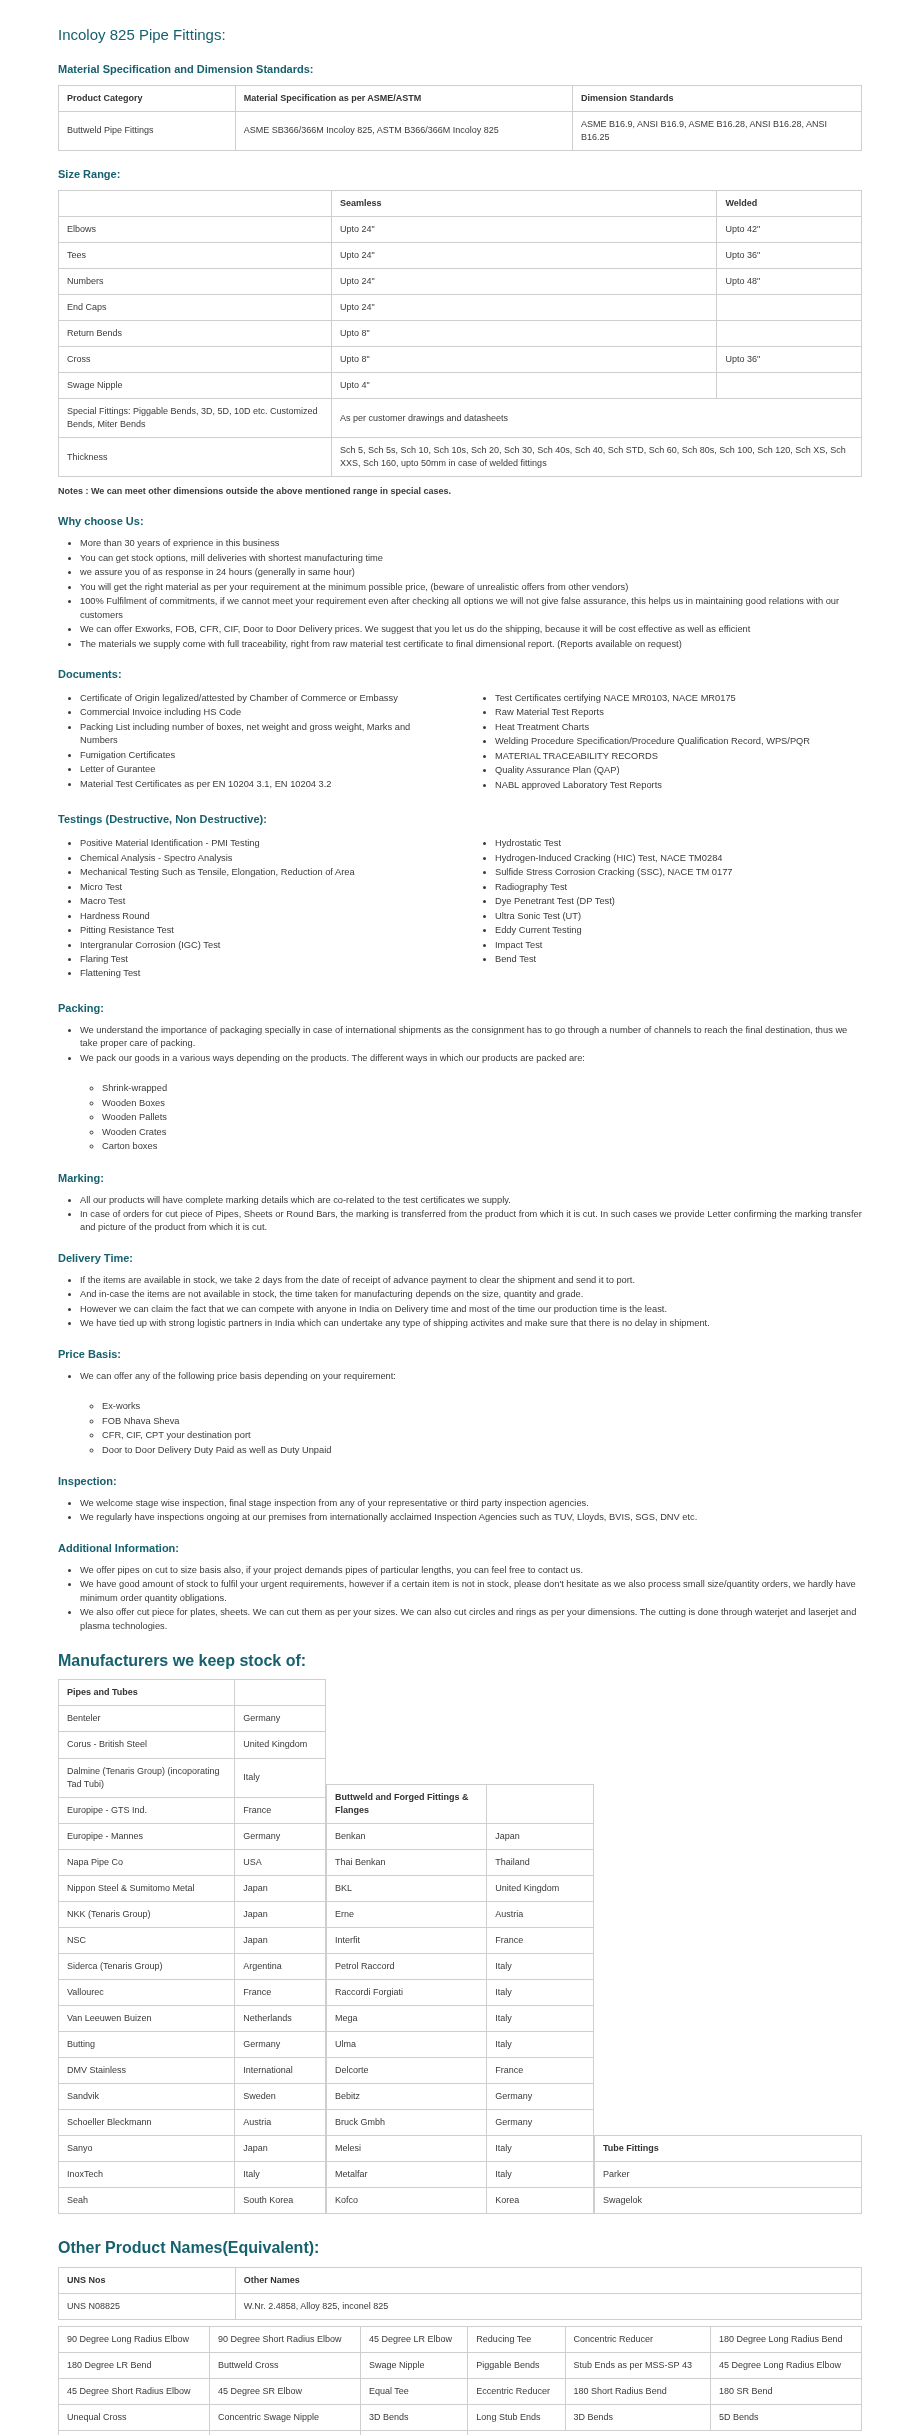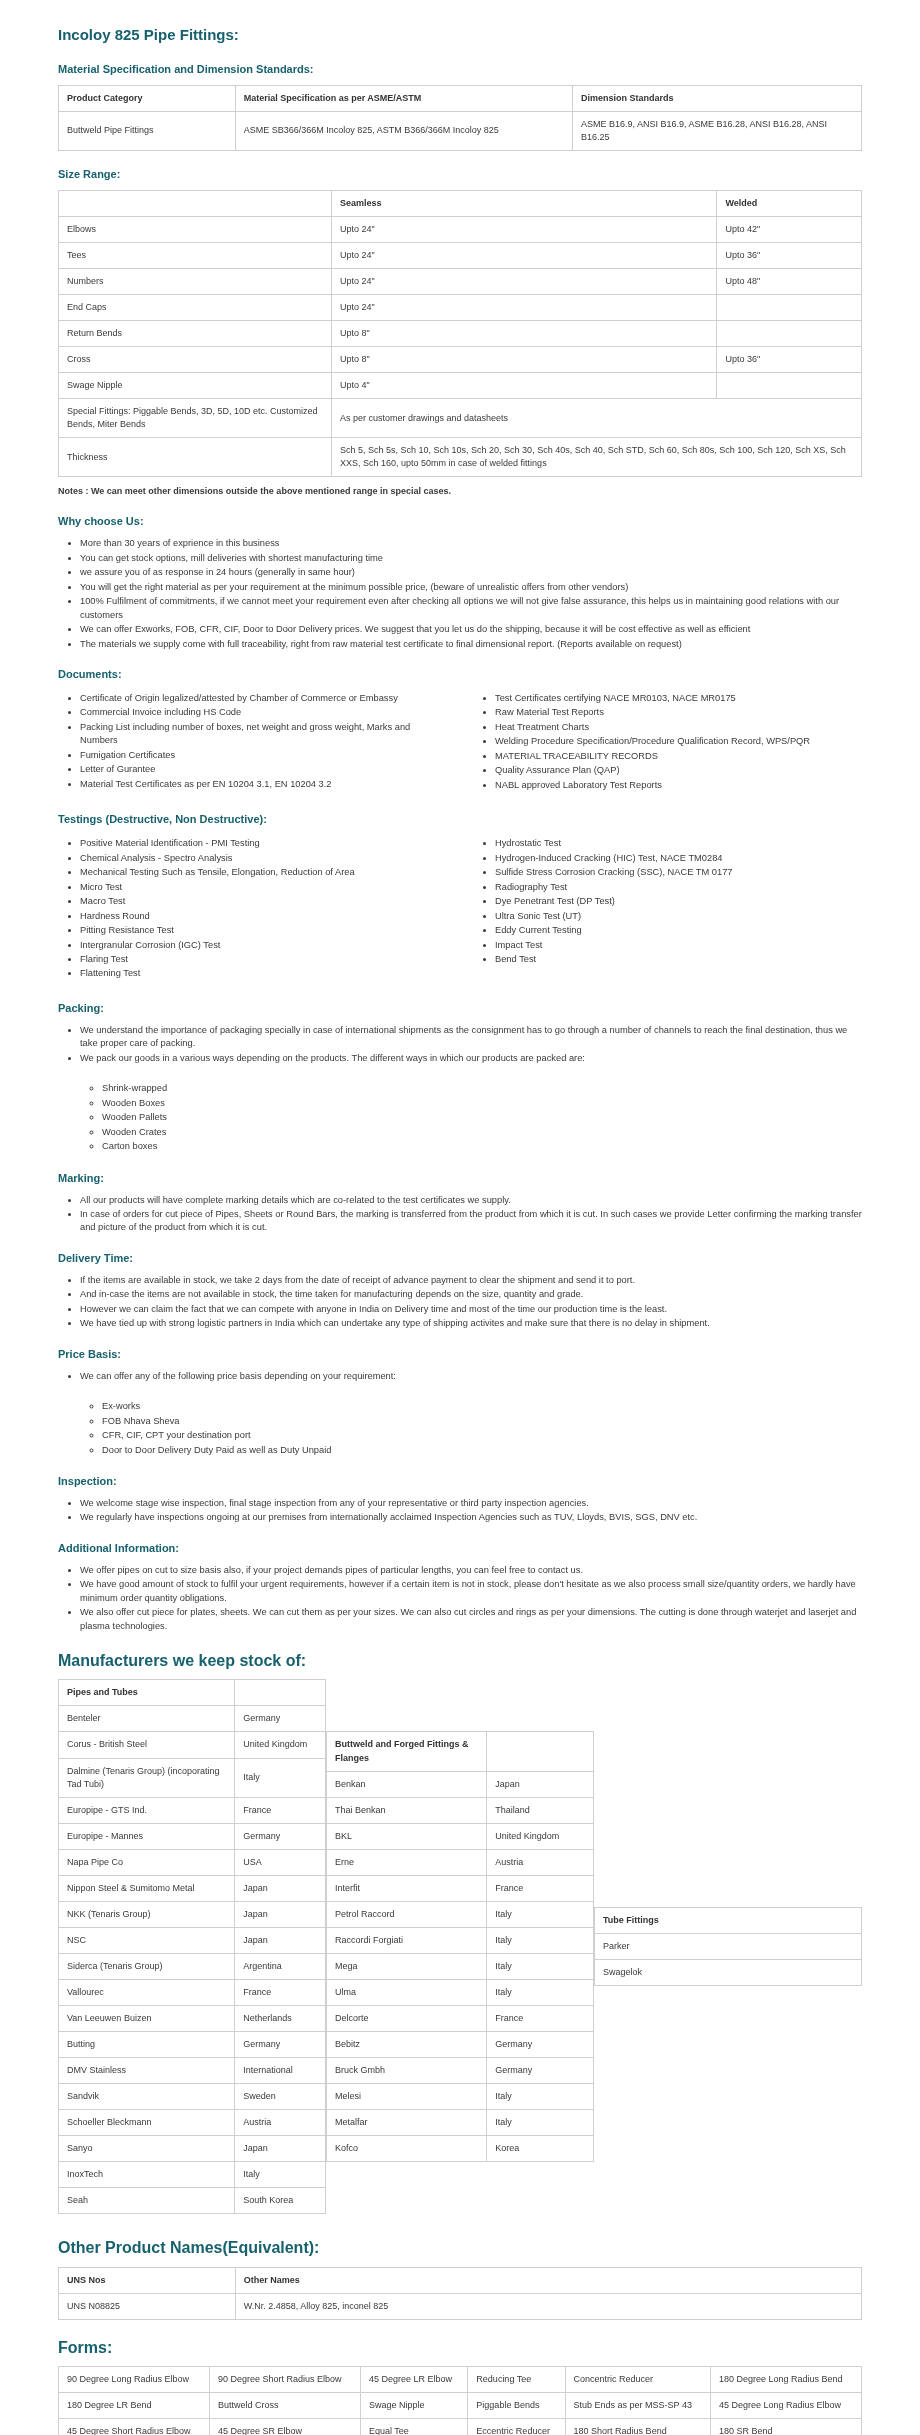--- a/index.html
+++ b/index.html
@@ -9,21 +9,21 @@
     background: #ffffff;
     font-family: "Liberation Sans", sans-serif;
     color: #333333;
     font-size: 10px;
     line-height: 1.45;
   }
   .page { padding: 18px 58px 30px 58px; }
   h1.title {
     color: #17616e;
     font-size: 15px;
-    font-weight: bold;
+    font-weight: normal;
     margin: 6px 0 14px 0;
   }
   h2.sec {
     color: #17616e;
     font-size: 11px;
     font-weight: bold;
     margin: 16px 0 7px 0;
   }
   h2.sec.big { font-size: 16px; }
   table.grid {
@@ -44,21 +44,21 @@
   .note { font-size: 9px; margin: 8px 0 4px 0; color: #3a3a3a; font-weight: bold; }
   ul.bul {
     margin: 2px 0 4px 0;
     padding-left: 22px;
     list-style-type: disc;
   }
   ul.bul li { margin: 1px 0; font-size: 9.3px; color: #3a3a3a; }
   ul.sub { list-style-type: circle; padding-left: 22px; margin: 17px 0; }
   .twocol { display: flex; gap: 26px; justify-content: flex-end; }
   .twocol > div { flex: 1 1 0; }
-  .threecol { display: flex; align-items: center; }
+  .threecol { display: flex; align-items: flex-end; }
   .threecol > div { flex: 1 1 0; }
   .forms-table td { font-size: 9px; padding: 7px 8px; }
 </style>
 </head>
 <body>
 
 <div class="page">
 
   <h1 class="title">Incoloy 825 Pipe Fittings:</h1>
 
@@ -445,21 +445,20 @@
       </tr>
     </thead>
     <tbody>
       <tr>
         <td>UNS N08825</td>
         <td>W.Nr. 2.4858, Alloy 825, inconel 825</td>
       </tr>
     </tbody>
   </table>
 
-  <h2 class="sec big">Forms:</h2>
   <table class="grid forms-table">
     <tbody>
       <tr>
         <td>90 Degree Long Radius Elbow</td>
         <td>90 Degree Short Radius Elbow</td>
         <td>45 Degree LR Elbow</td>
         <td>Reducing Tee</td>
         <td>Concentric Reducer</td>
         <td>180 Degree Long Radius Bend</td>
       </tr>

